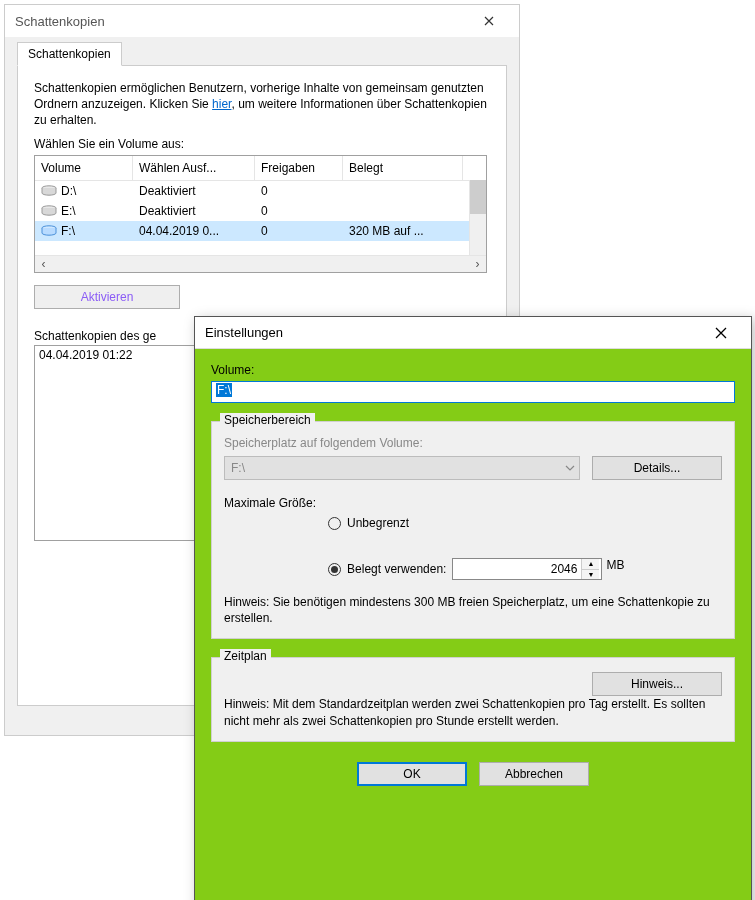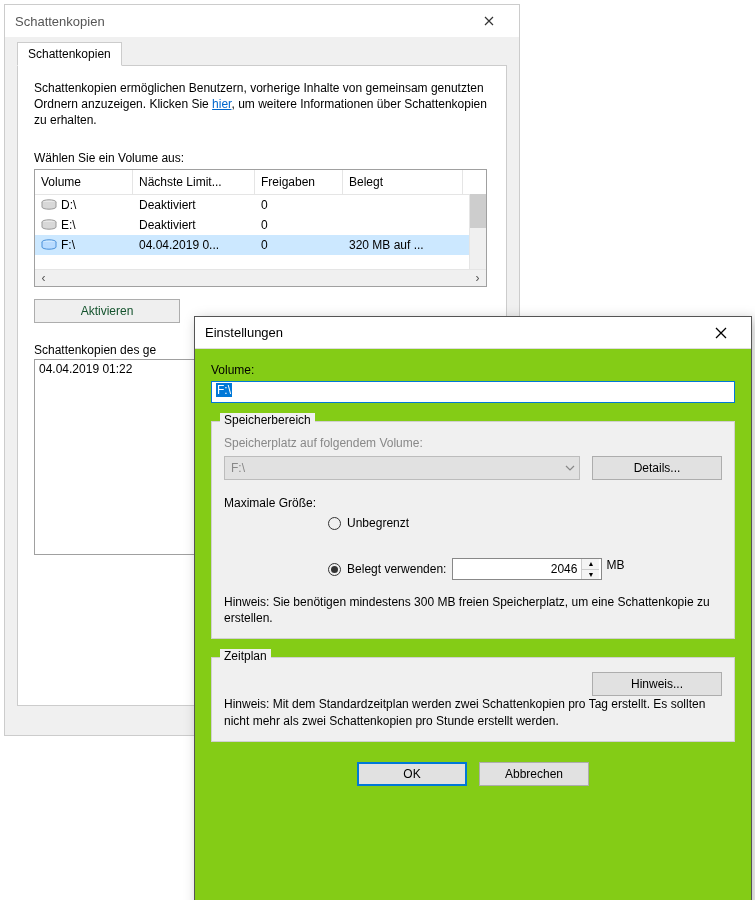--- a/index.html
+++ b/index.html
@@ -7,21 +7,21 @@
 
 
 .win1 { position: absolute; left: 4px; top: 4px; width: 516px; height: 732px; border: 1px solid #ccc; background: #fff; }
 .win1-title { height: 32px; display: flex; align-items: center; padding: 0 10px; }
 .win1-title .title-text { flex: 1; color: #555; font-size: 13px; }
 .win1-close { width: 40px; height: 28px; display: flex; align-items: center; justify-content: center; color: #333; cursor: pointer; }
 .win1-body { padding: 4px 12px 12px 12px; background: #f0f0f0; height: calc(100% - 32px); }
 .tabstrip { display: flex; border-bottom: 1px solid #ccc; position: relative; }
 .tab { background: #fff; border: 1px solid #ccc; border-bottom: 1px solid #fff; padding: 4px 10px; position: relative; top: 1px; }
 .tab-content { background: #fff; border: 1px solid #ccc; border-top: none; padding: 14px 16px 16px 16px; height: 640px; }
-.desc { margin-bottom: 22px; line-height: 1.35; }
+.desc { margin-bottom: 8px; line-height: 1.35; }
 .desc a { color: #0066cc; text-decoration: underline; }
 .label { margin-bottom: 4px; }
 
 .table-wrap { border: 1px solid #a0a0a0; width: 453px; height: 118px; position: relative; display:flex; flex-direction:column; }
 .table-head { display: flex; background: #fff; border-bottom: 1px solid #e5e5e5; }
 .th { border-right: 1px solid #e5e5e5; padding: 4px 6px; height: 24px; display:flex; align-items:center; white-space:nowrap; overflow:hidden; text-overflow:ellipsis; }
 .th.vol { width: 98px; } .th.next { width: 122px; } .th.shares { width: 88px; } .th.used { width:120px; }
 .table-rows { flex:1; overflow:hidden; }
 .tr { display: flex; height: 20px; align-items: center; }
 .tr.sel { background: #cce8ff; }
@@ -32,21 +32,21 @@
 .vscroll { position:absolute; right:0; top:24px; bottom:17px; width:17px; background:#f0f0f0; border-left:1px solid #e5e5e5; }
 .vscroll .thumb { position:absolute; top:0; width:100%; height:34px; background:#cdcdcd; }
 .hscroll { height:17px; background:#f0f0f0; border-top:1px solid #e5e5e5; display:flex; align-items:center; }
 .hscroll .arrow { width:17px; height:17px; display:flex; align-items:center; justify-content:center; color:#555; }
 .hscroll .track { flex:1; }
 
 .btn-row { display:flex; gap:6px; margin-top:12px; }
 .btn-row .btn { width:146px; }
 
 .btn { height:24px; border:1px solid #adadad; background:#e1e1e1; cursor:pointer; display:inline-flex; align-items:center; justify-content:center; padding:0 10px; }
-.btn.disabled { color:#14532d; background:#efefef; cursor:default; }
+.btn.disabled { color:#8b5cf6; background:#efefef; cursor:default; }
 
 .fieldset-label { margin-top:20px; margin-bottom:2px; }
 .copies-list { border:1px solid #a0a0a0; width:240px; height:196px; padding:2px 4px; background:#fff; }
 
 
 .win2 { position: absolute; left: 194px; top: 316px; width: 558px; height: 730px; border: 1px solid #555; background: #84cc16; box-shadow: 3px 3px 12px rgba(0,0,0,0.25); }
 .win2-title { height: 32px; display:flex; align-items:center; padding:0 10px; background:#fff; border-bottom:1px solid #ddd; }
 .win2-title .title-text { flex:1; font-size:13px; }
 .win2-close { width:40px; height:28px; display:flex; align-items:center; justify-content:center; cursor:pointer; }
 .win2-body { padding: 14px 16px; }
@@ -98,21 +98,21 @@
     </div>
     <div class="tab-content">
       <p class="desc">
         <span>Schattenkopien ermöglichen Benutzern, vorherige Inhalte von gemeinsam genutzten Ordnern anzuzeigen. Klicken Sie </span><a href="#">hier</a><span>, um weitere Informationen über Schattenkopien zu erhalten.</span>
       </p>
       <div class="label">Wählen Sie ein Volume aus:</div>
 
       <div class="table-wrap">
         <div class="table-head">
           <div class="th vol">Volume</div>
-          <div class="th next">Nächste Limit...</div>
+          <div class="th next">Wählen Ausf...</div>
           <div class="th shares">Freigaben</div>
           <div class="th used">Belegt</div>
         </div>
         <div class="table-rows">
           <div class="tr">
             <div class="td vol">
                 <span class="disk-icon">
                   <svg width="16" height="12" viewBox="0 0 16 12">
                     <ellipse cx="8" cy="3" rx="7" ry="2.2" fill="#e8e8e8" stroke="#999"></ellipse>
                     <path d="M1 3 v5 a7 2.2 0 0 0 14 0 v-5" fill="#d8d8d8" stroke="#999"></path>

